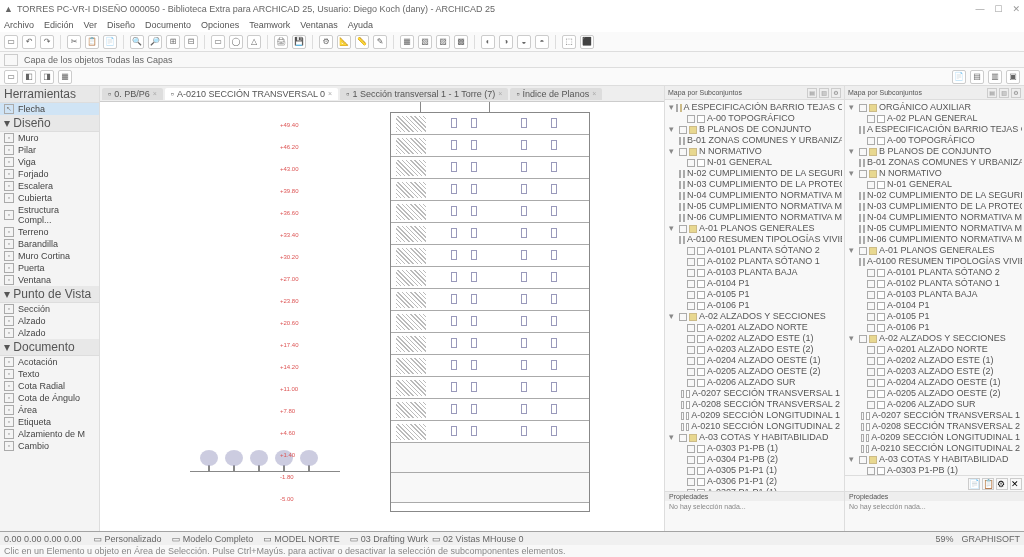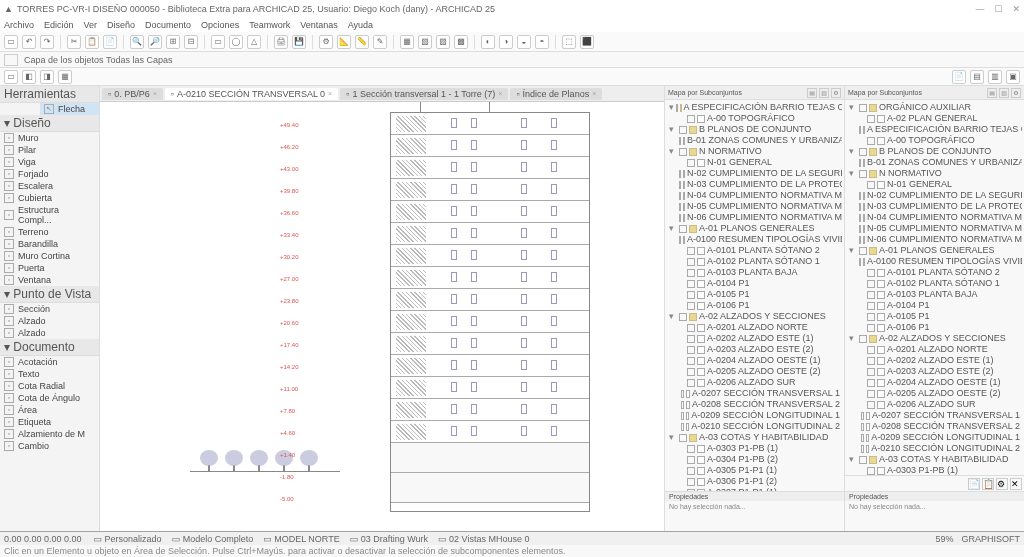--- a/index.html
+++ b/index.html
@@ -10,21 +10,21 @@
 .toolbar { height: 20px; background: #fafafa; display: flex; align-items: center; padding: 0 4px; gap: 4px; border-bottom: 1px solid #ddd; }
 .toolbar .tb-btn, .toolbar2 .tb-btn { width: 14px; height: 14px; border: 1px solid #ccc; background: #fff; border-radius: 2px; display: flex; align-items: center; justify-content: center; font-size: 8px; color: #666; }
 .toolbar .sep { width: 1px; height: 14px; background: #ddd; margin: 0 2px; }
 .infobar { height: 16px; background: #f8f8f8; display: flex; align-items: center; padding: 0 4px; gap: 6px; color: #666; border-bottom: 1px solid #ddd; font-size: 8px; }
 .toolbar2 { height: 18px; background: #fafafa; display: flex; align-items: center; padding: 0 4px; gap: 4px; border-bottom: 1px solid #ddd; }
 .toolbar2 .right { margin-left: auto; display: flex; gap: 4px; }
 .main { flex: 1; display: flex; overflow: hidden; }
 .toolbox { width: 100px; background: #f4f4f4; border-right: 1px solid #ddd; overflow-y: auto; }
 .toolbox .hdr { background: #e8e8e8; padding: 1px 4px; font-size: 12px; color: #555; border-bottom: 1px solid #ddd; }
 .toolbox .item { display: flex; align-items: center; gap: 4px; padding: 1px 4px; font-size: 8px; color: #444; cursor: pointer; }
-.toolbox .item.sel { background: #d0e4f5; margin-left: 40px; }
+.toolbox .item.sel { background: #d0e4f5; }
 .toolbox .icon { width: 10px; height: 10px; display: inline-block; border: 1px solid #aaa; font-size: 7px; text-align: center; line-height: 8px; color: #888; }
 .canvas-area { flex: 1; display: flex; flex-direction: column; background: #fff; }
 .tabbar { height: 16px; background: #eee; display: flex; align-items: center; gap: 2px; padding: 0 2px; border-bottom: 1px solid #ccc; }
 .tabbar .tab { background: #ddd; padding: 1px 6px; font-size: 7px; color: #555; border-radius: 2px 2px 0 0; display: flex; gap: 3px; align-items: center; }
 .tabbar .tab.active { background: #fff; }
 .tabbar .tab .x { color: #aaa; font-size: 7px; }
 .canvas { flex: 1; position: relative; background: #fff; overflow: hidden; }
 .drawing { position: absolute; left: 240px; top: 10px; width: 280px; height: 420px; }
 .building { position: absolute; left: 50px; top: 0; width: 200px; height: 400px; border: 1px solid #888; }
 .floor { border-bottom: 1px solid #aaa; height: 22px; position: relative; }
@@ -868,21 +868,21 @@
     </div>
     <div class="props">
       <div class="phdr">Propiedades</div>
       <div class="pbody">No hay selección nada...</div>
     </div>
   </div>
 </div>
 
 <div class="statusbar">
   <span>0.00    0.00    0.00    0.00</span>
-  <span id="status-items"><span style="margin-right:10px">▭ Personalizado</span><span style="margin-right:10px">▭ Modelo Completo</span><span style="margin-right:10px">▭ MODEL NORTE</span><span style="margin-right:10px">▭ 03 Drafting Wurk</span><span style="margin-right:28px">▭ 02 Vistas MHouse 0</span></span>
+  <span id="status-items"><span style="margin-right:10px">▭ Personalizado</span><span style="margin-right:10px">▭ Modelo Completo</span><span style="margin-right:10px">▭ MODEL NORTE</span><span style="margin-right:4px">▭ 03 Drafting Wurk</span><span style="margin-right:28px">▭ 02 Vistas MHouse 0</span></span>
   <div class="right">
     <span>59%</span>
     <span>GRAPHISOFT</span>
   </div>
 </div>
 <div class="hintbar">
     <span>Clic en un Elemento u objeto en Área de Selección. Pulse Ctrl+Mayús. para activar o desactivar la selección de subcomponentes elementos.</span>
   </div>
 
 </body></html>

